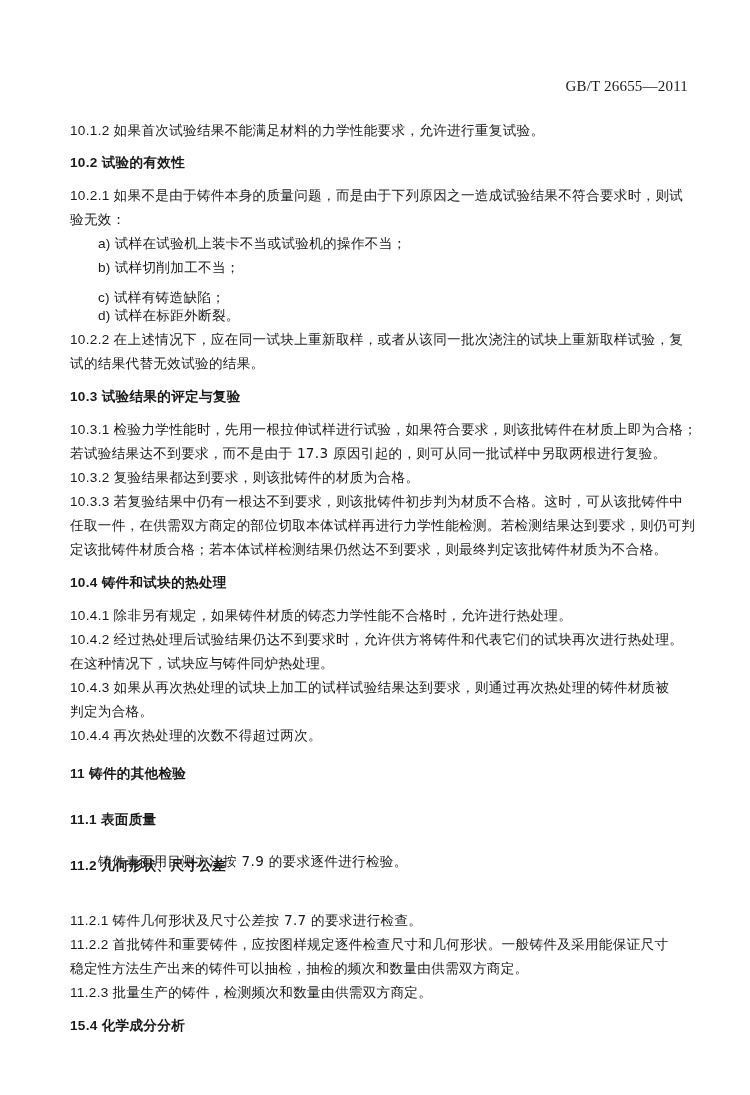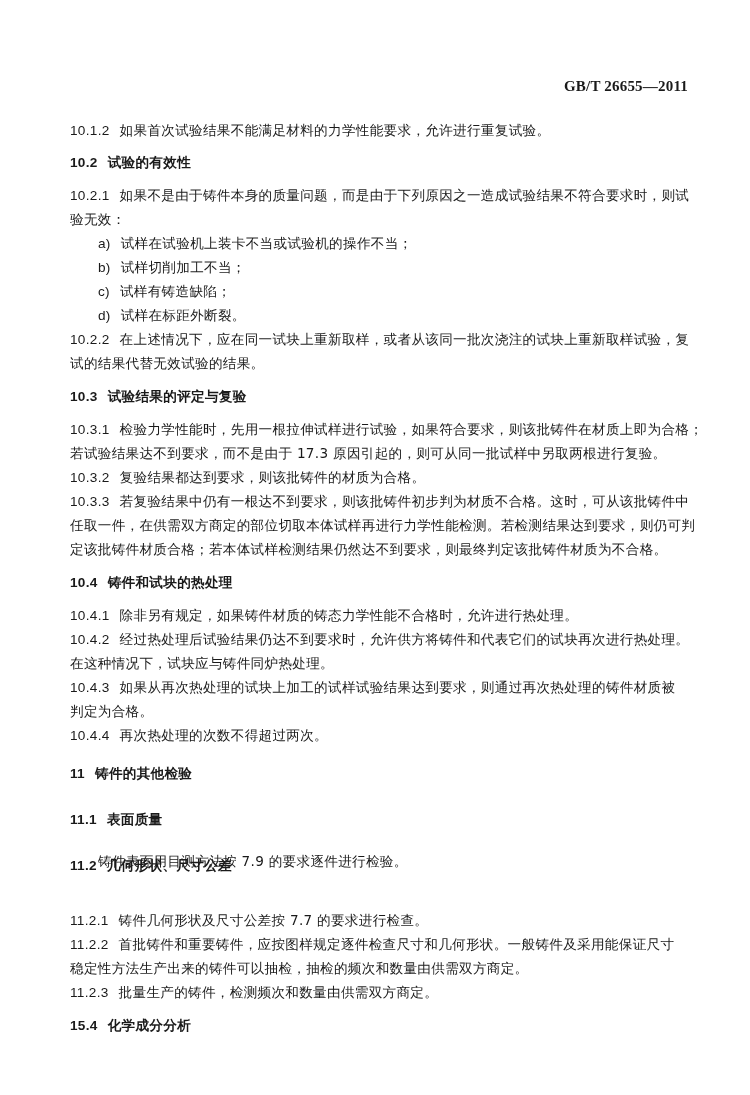--- a/index.html
+++ b/index.html
@@ -1,38 +1,38 @@
 <!DOCTYPE html>
 <html><head>
 <meta charset="utf-8">
 <style>
   html, body { margin:0; padding:0; background:#fff; }
   body { width:750px; height:1095px; position:relative; overflow:hidden;
          font-family:"DejaVu Sans", sans-serif; color:#1a1a1a; }
   .hdr { position:absolute; top:78px; right:62px; font-family:"Liberation Serif", serif;
-         font-weight:bold; font-size:15px; letter-spacing:0.2px; }
+         font-weight:normal; font-size:15px; letter-spacing:0.2px; }
   .line { position:absolute; left:70px; width:620px; font-size:13.6px; line-height:16px;
           white-space:nowrap; letter-spacing:0.3px; }
-  .num { display:inline-block; font-family:"Liberation Sans", sans-serif; margin-right:10px; }
+  .num { display:inline-block; font-family:"Liberation Sans", sans-serif; margin-right:4px; }
   .h { font-weight:bold; }
   .ind { left:98px;margin-top:8px; }
   .list { left:98px; }
 </style>
 </head>
 <body>
 
 <div class="hdr">GB/T 26655—2011</div>
 
 <div class="line" style="top:122px"><span class="num">10.1.2</span><span>如果首次试验结果不能满足材料的力学性能要求，允许进行重复试验。</span></div>
 <div class="line h" style="top:154px"><span class="num">10.2</span><span>试验的有效性</span></div>
 <div class="line" style="top:187px"><span class="num">10.2.1</span><span>如果不是由于铸件本身的质量问题，而是由于下列原因之一造成试验结果不符合要求时，则试</span></div>
 <div class="line" style="top:211px"><span>验无效：</span></div>
 <div class="line list" style="top:235px"><span class="num">a)</span><span>试样在试验机上装卡不当或试验机的操作不当；</span></div>
 <div class="line list" style="top:259px"><span class="num">b)</span><span>试样切削加工不当；</span></div>
-<div class="line list" style="top:283px"><span class="num">c)</span><span>试样有铸造缺陷；</span></div>
+<div class="line list" style="top:289px"><span class="num">c)</span><span>试样有铸造缺陷；</span></div>
 <div class="line list" style="top:307px"><span class="num">d)</span><span>试样在标距外断裂。</span></div>
 <div class="line" style="top:331px"><span class="num">10.2.2</span><span>在上述情况下，应在同一试块上重新取样，或者从该同一批次浇注的试块上重新取样试验，复</span></div>
 <div class="line" style="top:355px"><span>试的结果代替无效试验的结果。</span></div>
 <div class="line h" style="top:388px"><span class="num">10.3</span><span>试验结果的评定与复验</span></div>
 <div class="line" style="top:421px"><span class="num">10.3.1</span><span>检验力学性能时，先用一根拉伸试样进行试验，如果符合要求，则该批铸件在材质上即为合格；</span></div>
 <div class="line" style="top:445px"><span>若试验结果达不到要求，而不是由于 17.3 原因引起的，则可从同一批试样中另取两根进行复验。</span></div>
 <div class="line" style="top:469px"><span class="num">10.3.2</span><span>复验结果都达到要求，则该批铸件的材质为合格。</span></div>
 <div class="line" style="top:493px"><span class="num">10.3.3</span><span>若复验结果中仍有一根达不到要求，则该批铸件初步判为材质不合格。这时，可从该批铸件中</span></div>
 <div class="line" style="top:517px"><span>任取一件，在供需双方商定的部位切取本体试样再进行力学性能检测。若检测结果达到要求，则仍可判</span></div>
 <div class="line" style="top:541px"><span>定该批铸件材质合格；若本体试样检测结果仍然达不到要求，则最终判定该批铸件材质为不合格。</span></div>

